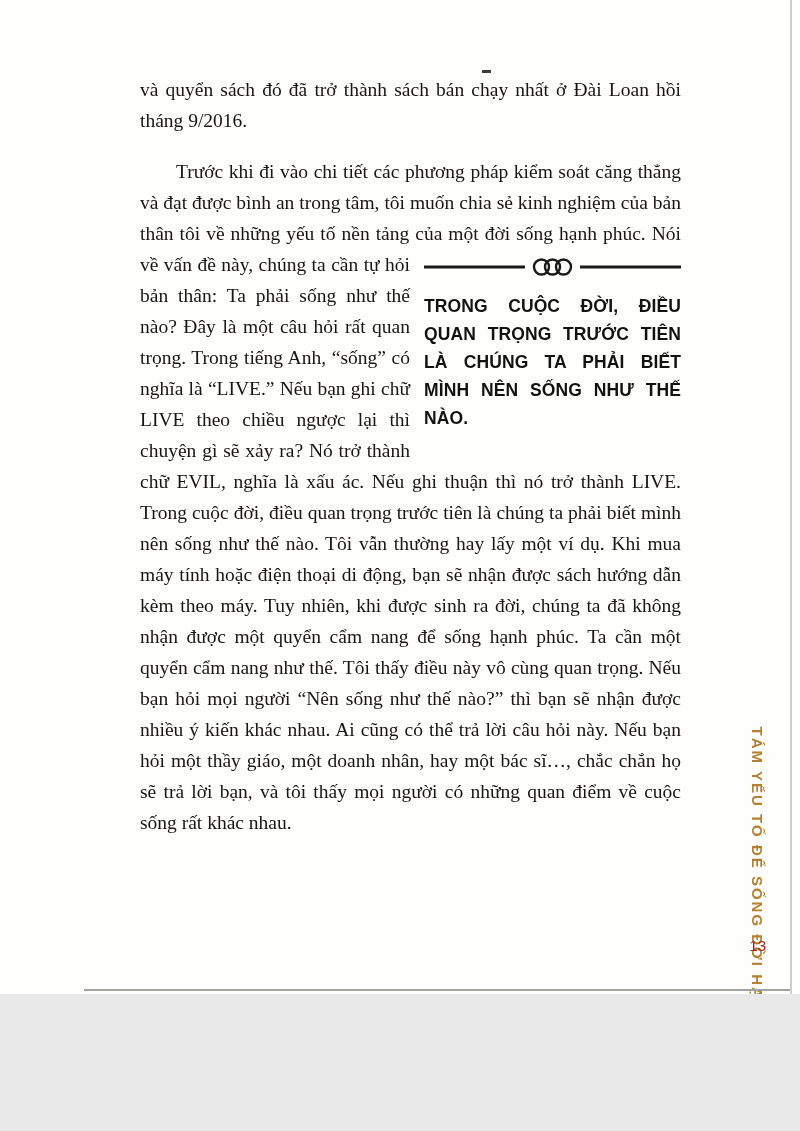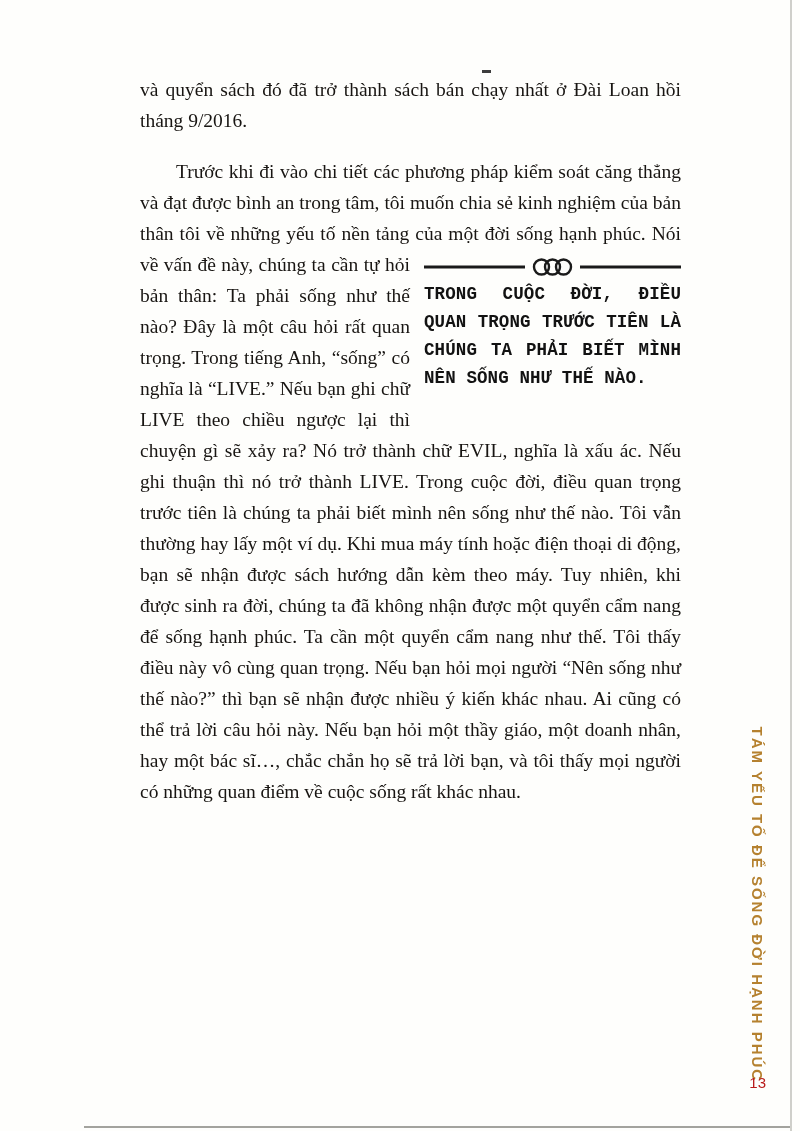--- a/index.html
+++ b/index.html
@@ -1,20 +1,20 @@
 <!DOCTYPE html>
 <html><head>
 <meta charset="utf-8">
 <style>
   * { margin:0; padding:0; box-sizing:border-box; }
   html, body { background:#e9e9e9; }
   .page {
     position:relative;
     width:800px;
-    height:1131px;
+    height:994px;
     margin:0 auto;
     background:#fefefc;
     overflow:hidden;
     font-family:"Liberation Serif","DejaVu Serif",serif;
     color:#181512;
   }
   .content {
     position:absolute;
     left:140px;
     top:74px;
@@ -30,22 +30,22 @@
     float:right;
     display:block;
     width:257px;
     margin:8px 0 24px 14px;
     text-indent:0;
   }
   .pq-rule { display:block; }
   .pq-rule svg { display:block; }
   .pq-text {
     display:block;
-    margin-top:3px;
-    font-family:Liberation Mono, monospace;
+    margin-top:15px;
+    font-family:Liberation Sans, sans-serif;
     font-weight:bold;
     font-size:17.5px;
     line-height:28px;
     text-align:justify;
     letter-spacing:0.1px;
     color:#121212;
   }
 
   .sidebar-title {
     position:absolute;

